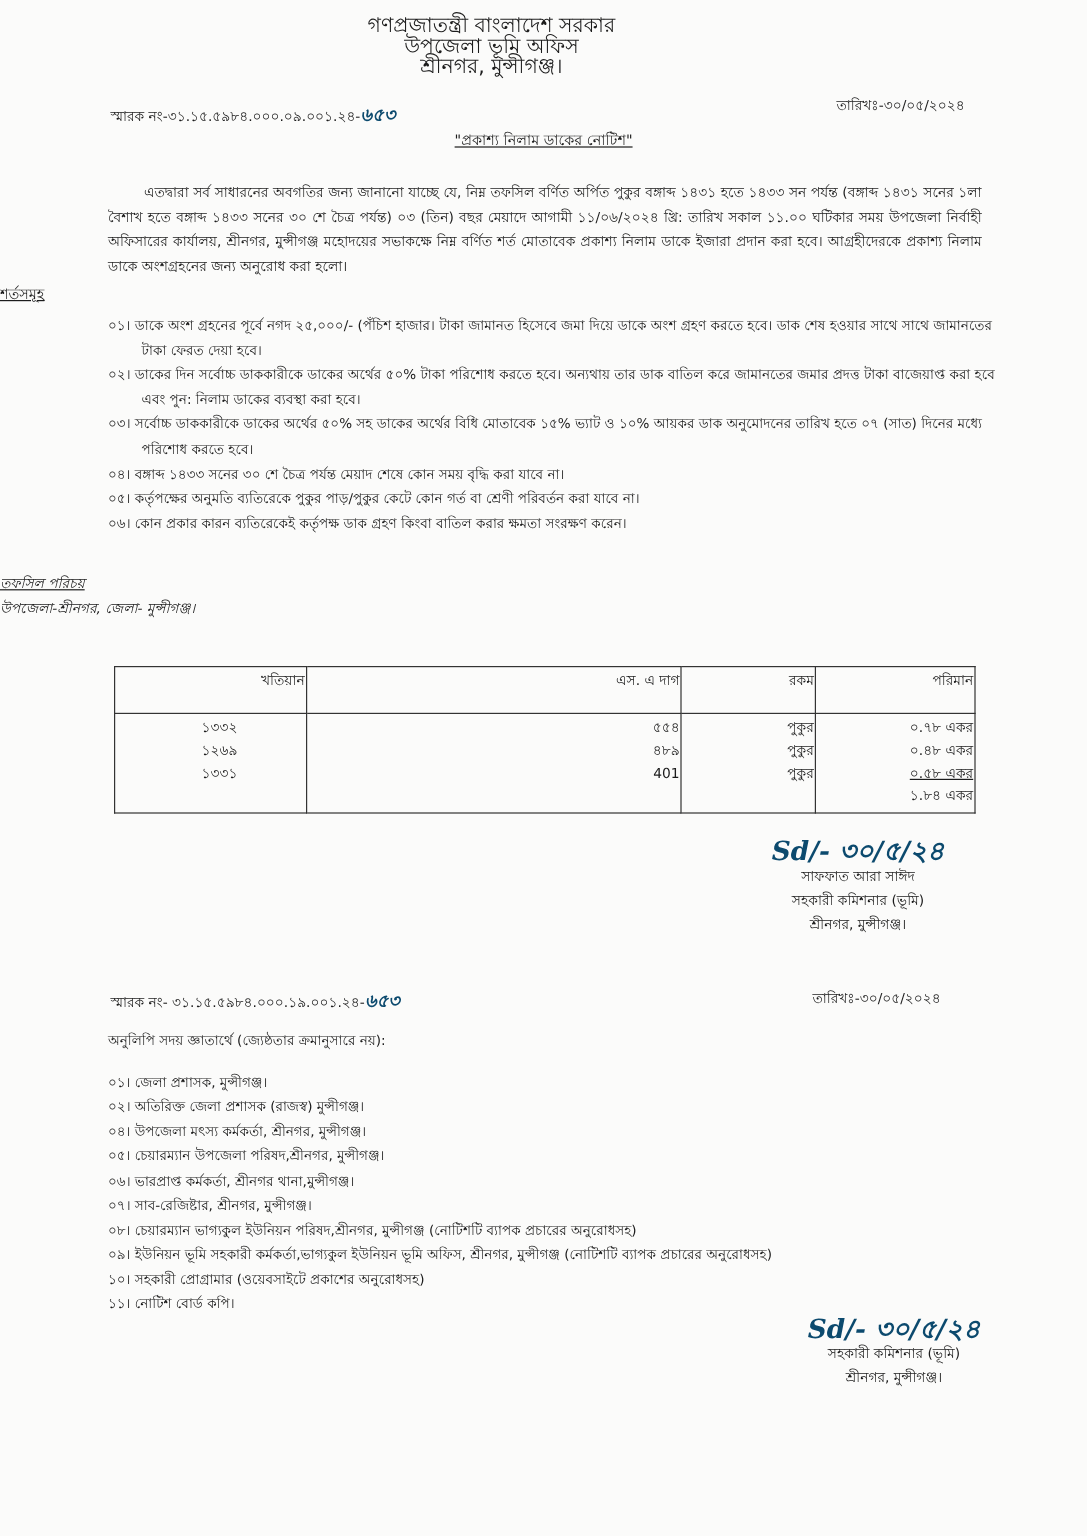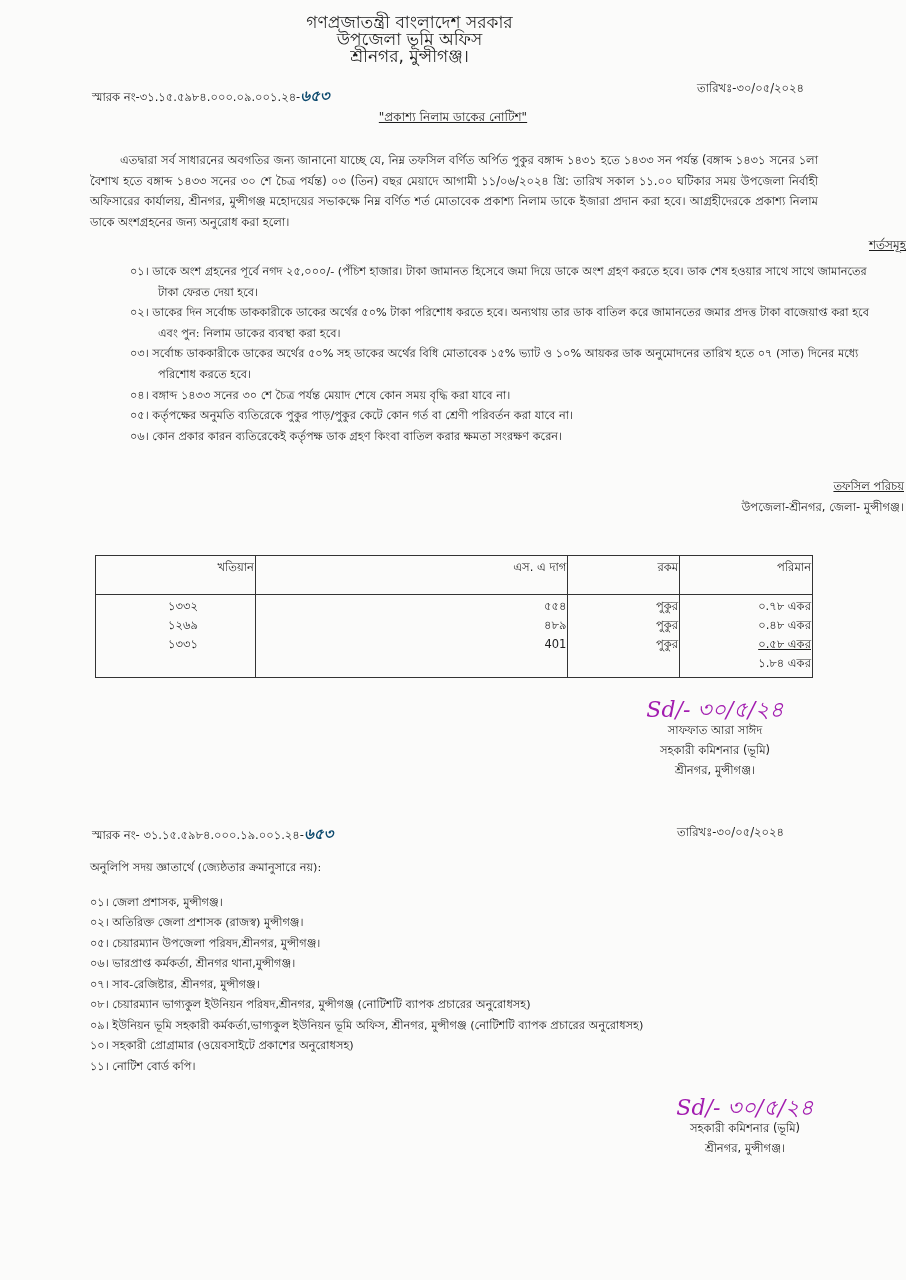--- a/index.html
+++ b/index.html
@@ -7,31 +7,31 @@
     width: 906px; height: 1280px; background: #fbfbfa; position: relative; overflow: hidden;
     font-family: "DejaVu Sans", "Liberation Sans", sans-serif; color: #1c1c1c;
   }
   .abs { position: absolute; }
   .header { top: 14px; left: 0; width: 819px; text-align: center; font-size: 17px; line-height: 17px; }
   .memo { font-size: 11.5px; }
   .memo .hand { font-size: 15px; font-weight: bold; color: #0c4a6e; font-style: italic; }
   .title { top: 108px; left: 0; width: 906px; text-align: center; font-size: 12px; }
   .title span, .ul { text-decoration: underline; }
   .para { top: 150px; left: 90px; width: 728px; font-size: 11.5px; line-height: 20.5px; text-indent: 30px; text-align: justify; }
-  .cond-title { top: 236px; left: 0; width: 906px; text-align: right; font-size: 12px; text-decoration: underline; }
-  .conds { top: 262px; left: 90px; width: 740px; font-size: 11.3px; line-height: 20.6px; margin-left: 40px; }
+  .cond-title { top: 236px; left: 0; width: 906px; text-align: left; font-size: 12px; text-decoration: underline; }
+  .conds { top: 262px; left: 90px; width: 740px; font-size: 11.3px; line-height: 20.6px; }
   .conds .item { padding-left: 28px; text-indent: -28px; }
-  .sched { top: 476px; left: 0; width: 904px; text-align: right; font-size: 11.5px; line-height: 21px; }
+  .sched { top: 476px; left: 0; width: 904px; text-align: left; font-size: 11.5px; line-height: 21px; font-style: italic; }
   table.land { position: absolute; top: 555px; left: 95px; width: 718px; border-collapse: collapse; font-size: 11.5px; }
   table.land td, table.land th { border: 1.2px solid #333; font-weight: normal; text-align: right; }
   table.land th { height: 34px; vertical-align: top; padding-top: 3px; }
   table.land td { vertical-align: top; line-height: 19px; padding-top: 2px; padding-bottom: 4px; }
   table.land td.left { text-align: left; padding-left: 72px; }
   .sig { font-size: 11.5px; line-height: 20px; text-align: center; }
-  .signature { font-family: "DejaVu Serif", serif; font-style: italic; font-size: 22px; color: #a21caf; }
+  .signature { font-family: "DejaVu Serif", serif; font-style: italic; font-size: 22px; color: #0c4a6e; font-weight: bold; }
   .cc { top: 858px; left: 90px; font-size: 11.3px; line-height: 20.5px; }
 </style>
 </head>
 <body>
 
 <div class="abs header">
   <div>গণপ্রজাতন্ত্রী বাংলাদেশ সরকার</div>
   <div>উপজেলা ভূমি অফিস</div>
   <div>শ্রীনগর, মুন্সীগঞ্জ।</div>
 </div>
@@ -114,20 +114,21 @@
 <div class="abs memo" style="top:822px; left:92px;">
   <span>স্মারক নং- ৩১.১৫.৫৯৮৪.০০০.১৯.০০১.২৪-</span><span class="hand">৬৫৩</span>
 </div>
 <div class="abs memo" style="top:824px; left:677px;">তারিখঃ-৩০/০৫/২০২৪</div>
 
 <div class="abs cc">
   <div>অনুলিপি সদয় জ্ঞাতার্থে (জ্যেষ্ঠতার ক্রমানুসারে নয়):</div>
   <div style="height:14px"></div>
   <div>০১। জেলা প্রশাসক, মুন্সীগঞ্জ।</div>
   <div>০২। অতিরিক্ত জেলা প্রশাসক (রাজস্ব) মুন্সীগঞ্জ।</div>
+  <div>০৪। উপজেলা মৎস্য কর্মকর্তা, শ্রীনগর, মুন্সীগঞ্জ।</div>
   <div>০৫। চেয়ারম্যান উপজেলা পরিষদ,শ্রীনগর, মুন্সীগঞ্জ।</div>
   <div>০৬। ভারপ্রাপ্ত কর্মকর্তা, শ্রীনগর থানা,মুন্সীগঞ্জ।</div>
   <div>০৭। সাব-রেজিষ্টার, শ্রীনগর, মুন্সীগঞ্জ।</div>
   <div>০৮। চেয়ারম্যান ভাগ্যকুল ইউনিয়ন পরিষদ,শ্রীনগর, মুন্সীগঞ্জ (নোটিশটি ব্যাপক প্রচারের অনুরোধসহ)</div>
   <div>০৯। ইউনিয়ন ভূমি সহকারী কর্মকর্তা,ভাগ্যকুল ইউনিয়ন ভূমি অফিস, শ্রীনগর, মুন্সীগঞ্জ (নোটিশটি ব্যাপক প্রচারের অনুরোধসহ)</div>
   <div>১০। সহকারী প্রোগ্রামার (ওয়েবসাইটে প্রকাশের অনুরোধসহ)</div>
   <div>১১। নোটিশ বোর্ড কপি।</div>
 </div>
 
 <div class="abs sig" style="top:1098px; left:650px; width:190px;">

